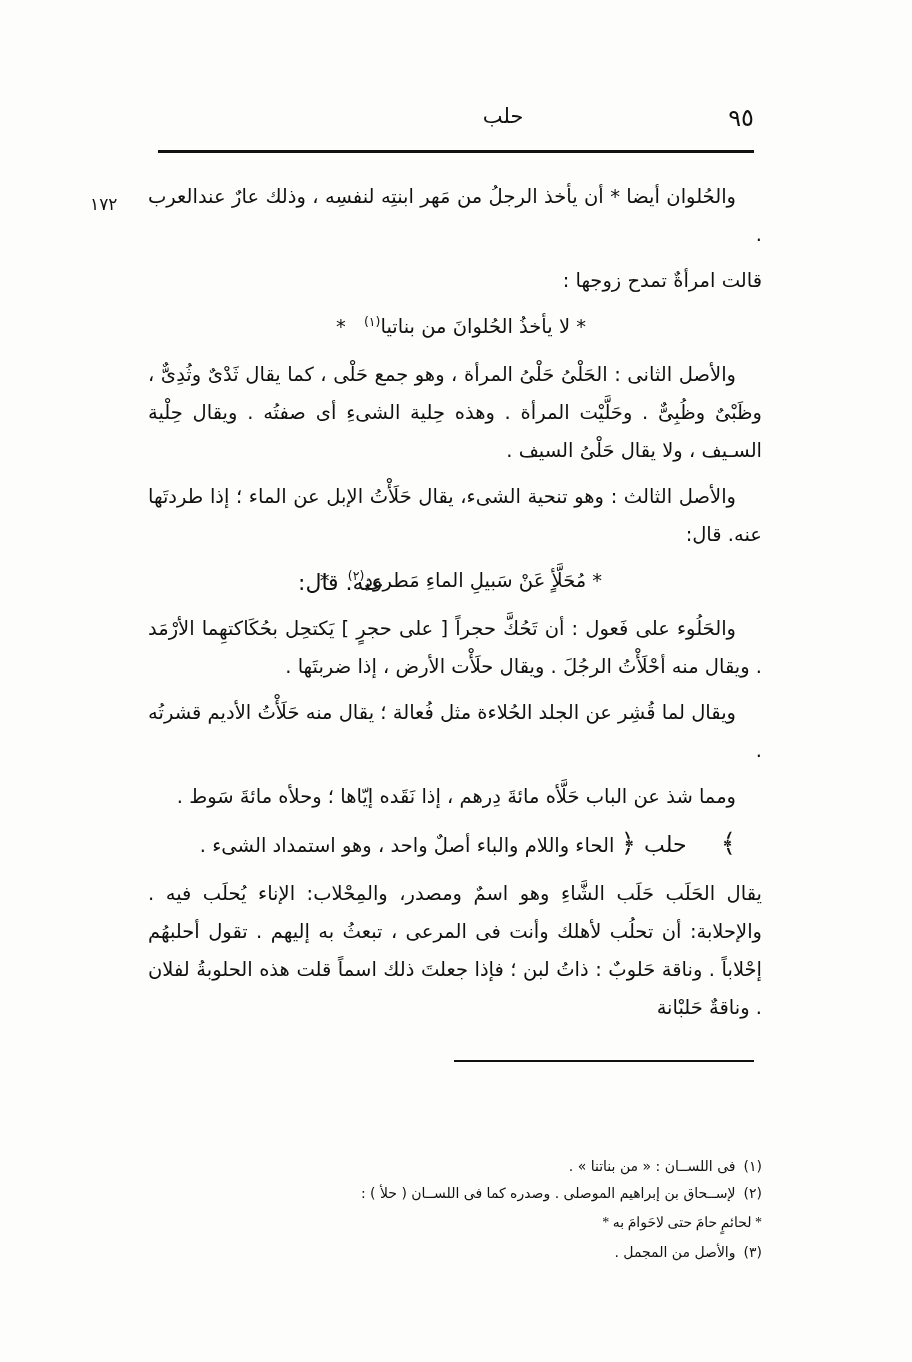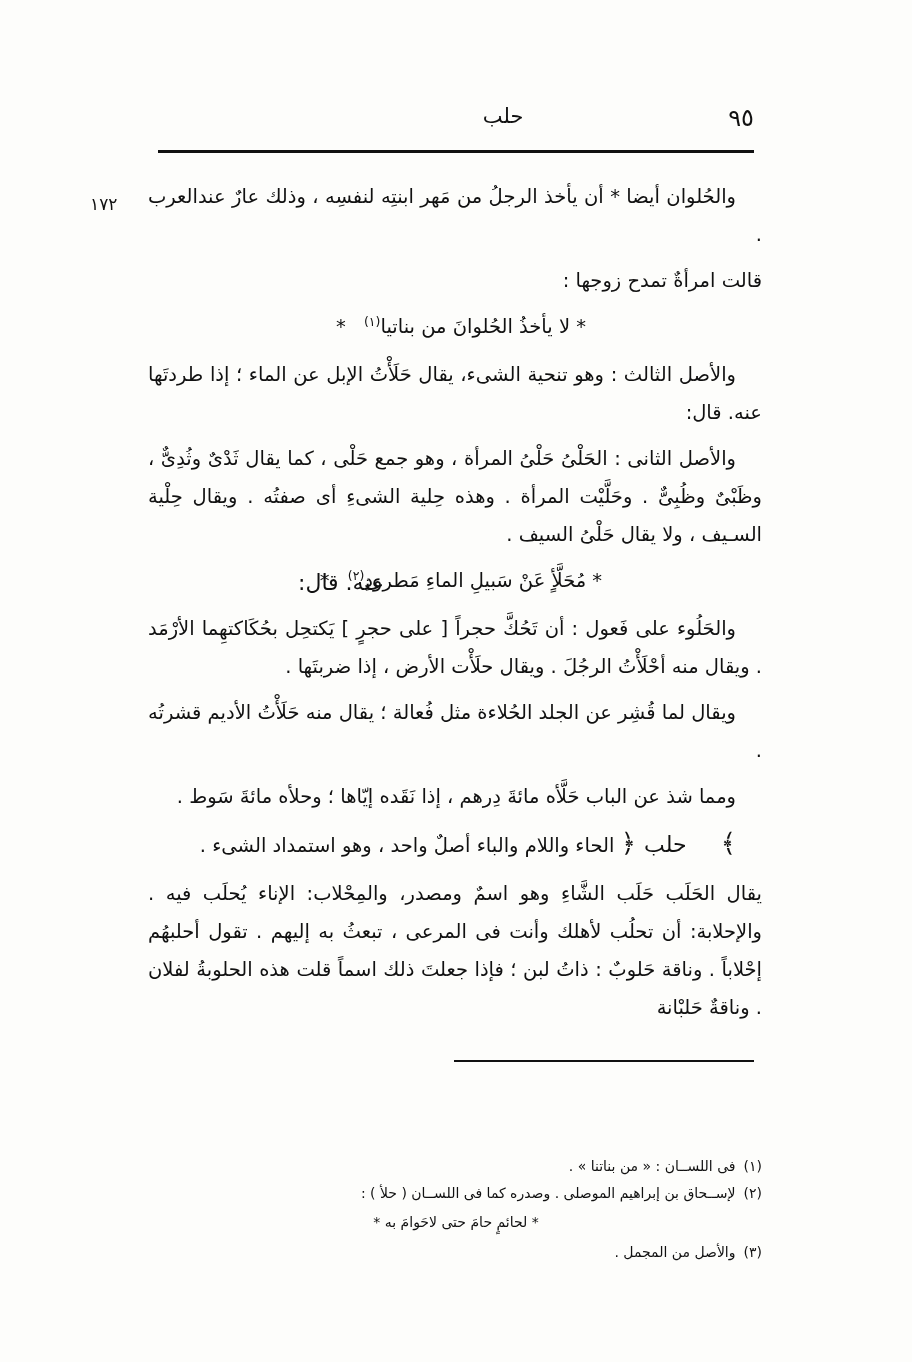--- a/index.html
+++ b/index.html
@@ -123,22 +123,23 @@
     line-height: 1.95;
     text-align: right;
   }
   .fn {
     margin: 0;
     padding: 0;
     white-space: normal;
   }
   .fn-num { margin-left: 8px; }
   .fn-verse {
-    text-align: center;
+    text-align: right;
     margin: 2px 0 2px 0;
+    font-family: Liberation Serif, serif;
   }
 </style>
 </head>
 <body>
 
 <div class="page">
 
   <div class="header">
     <div class="header-inner">
       <span class="folio">٩٥</span>
@@ -154,23 +155,23 @@
 
     <p class="para">والحُلوان أيضا * أن يأخذ الرجلُ من مَهر ابنتِه لنفسِه ، وذلك عارٌ عندالعرب .</p>
 
     <p class="para noind">قالت امرأةٌ تمدح زوجها :</p>
 
     <div class="verse">
       <span>* لا يأخذُ الحُلوانَ من بناتيا</span><span class="sup">(١)</span>
       <span class="star">*</span>
     </div>
 
+    <p class="para">والأصل الثانى : الحَلْىُ حَلْىُ المرأة ، وهو جمع حَلْى ، كما يقال ثَدْىٌ وثُدِىٌّ ، وظَبْىٌ وظُبِىٌّ . وحَلَّيْت المرأة . وهذه حِلية الشىءِ أى صفتُه . ويقال حِلْية السـيف ، ولا يقال حَلْىُ السيف .</p>
+
     <p class="para">والأصل الثالث : وهو تنحية الشىء، يقال حَلَأْتُ الإبل عن الماء ؛ إذا طردتَها عنه. قال:</p>
-
-    <p class="para">والأصل الثانى : الحَلْىُ حَلْىُ المرأة ، وهو جمع حَلْى ، كما يقال ثَدْىٌ وثُدِىٌّ ، وظَبْىٌ وظُبِىٌّ . وحَلَّيْت المرأة . وهذه حِلية الشىءِ أى صفتُه . ويقال حِلْية السـيف ، ولا يقال حَلْىُ السيف .</p>
 
     <div class="verse">
       <span>* مُحَلَّأٍ عَنْ سَبيلِ الماءِ مَطرودِ</span><span class="sup">(٢)</span>
       <span class="star">*</span>
       <span class="verse-trail">عنه. قال:</span>
     </div>
 
     <p class="para"><span>والحَلُوء على فَعول : أن تَحُكَّ حجراً [ على حجرٍ ] يَكتحِل بحُكَاكتهِما الأرْمَد . ويقال منه أحْلَأْتُ الرجُلَ . ويقال حلَأْت الأرض ، إذا ضربتَها .</span></p>
 
     <p class="para">ويقال لما قُشِر عن الجلد الحُلاءة مثل فُعالة ؛ يقال منه حَلَأْتُ الأديم قشرتُه .</p>

